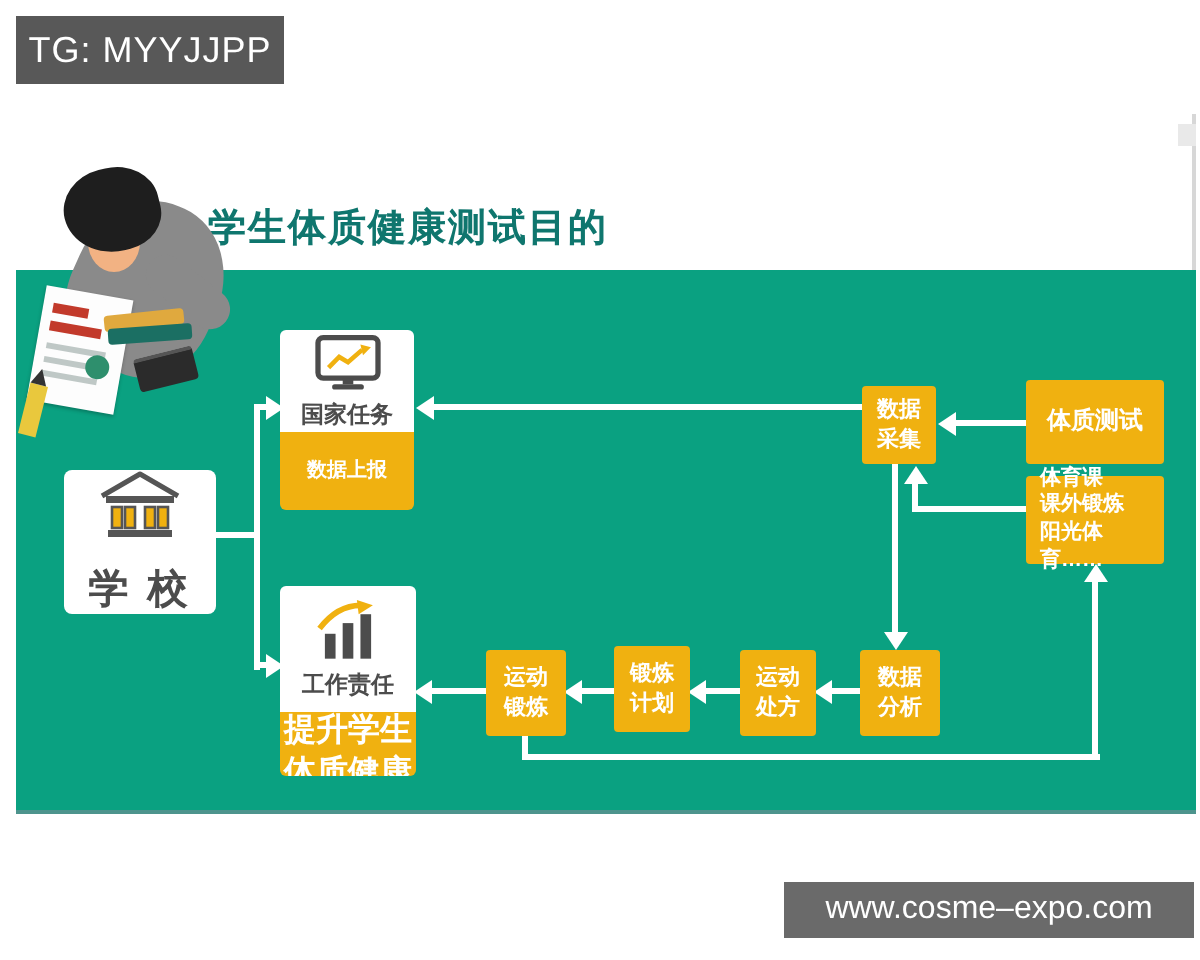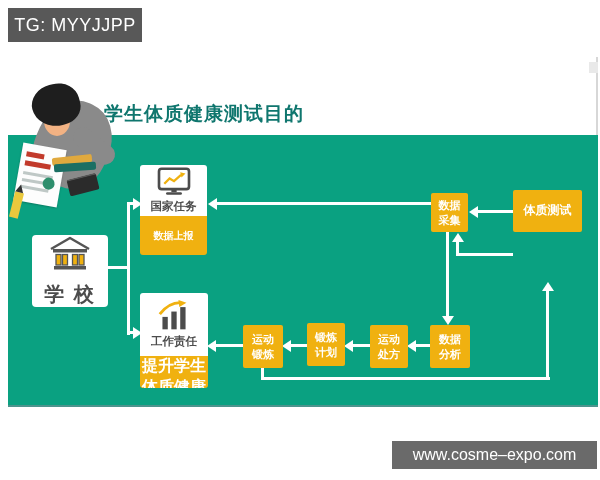--- a/index.html
+++ b/index.html
@@ -156,20 +156,25 @@
 
   <div class="ybox" style="left:431px;top:193px;width:37px;height:39px;font-size:11px;">
     <span>数据</span>
     <span>采集</span>
   </div>
 
   <div class="ybox" style="left:513px;top:190px;width:69px;height:42px;">
     <span>体质测试</span>
   </div>
 
+  <div class="ybox" style="left:513px;top:238px;width:69px;height:44px;font-size:10.5px;align-items:flex-start;padding-left:7px;box-sizing:border-box;text-align:left;">
+    <span>体育课</span>
+    <span>课外锻炼</span>
+    <span>阳光体育……</span>
+  </div>
 
   <div class="ybox" style="left:430px;top:325px;width:40px;height:43px;font-size:11px;">
     <span>数据</span>
     <span>分析</span>
   </div>
 
   <div class="ybox" style="left:370px;top:325px;width:38px;height:43px;font-size:11px;">
     <span>运动</span>
     <span>处方</span>
   </div>

